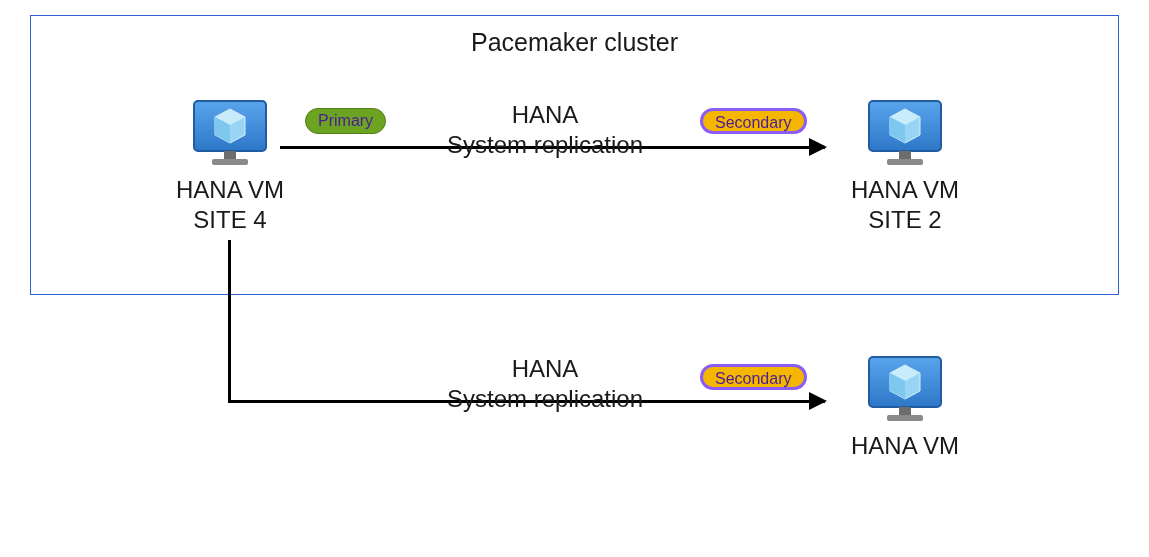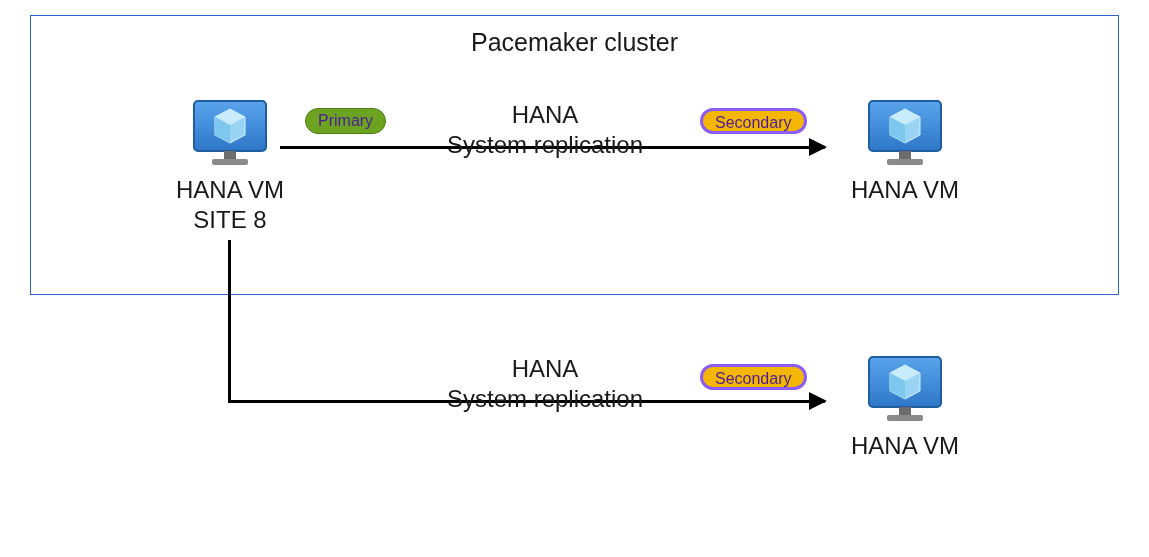--- a/index.html
+++ b/index.html
@@ -48,30 +48,31 @@
 
   <div class="cluster-box"></div>
   <div class="cluster-title">Pacemaker cluster</div>
 
   <div class="vm" style="left:175px;top:97px">
     <svg width="80" height="70">
         <use href="#vm-icon"></use>
       </svg>
     <div class="caption">
       <div>HANA VM</div>
-      <div>SITE 8</div>
+      <div>SITE 4</div>
     </div>
   </div>
 
   <div class="vm" style="left:850px;top:97px">
     <svg width="80" height="70">
         <use href="#vm-icon"></use>
       </svg>
     <div class="caption">
       <div>HANA VM</div>
+      <div>SITE 2</div>
     </div>
   </div>
 
   <div class="vm" style="left:850px;top:353px">
     <svg width="80" height="70">
         <use href="#vm-icon"></use>
       </svg>
     <div class="caption">
       <div>HANA VM</div>
     </div>

